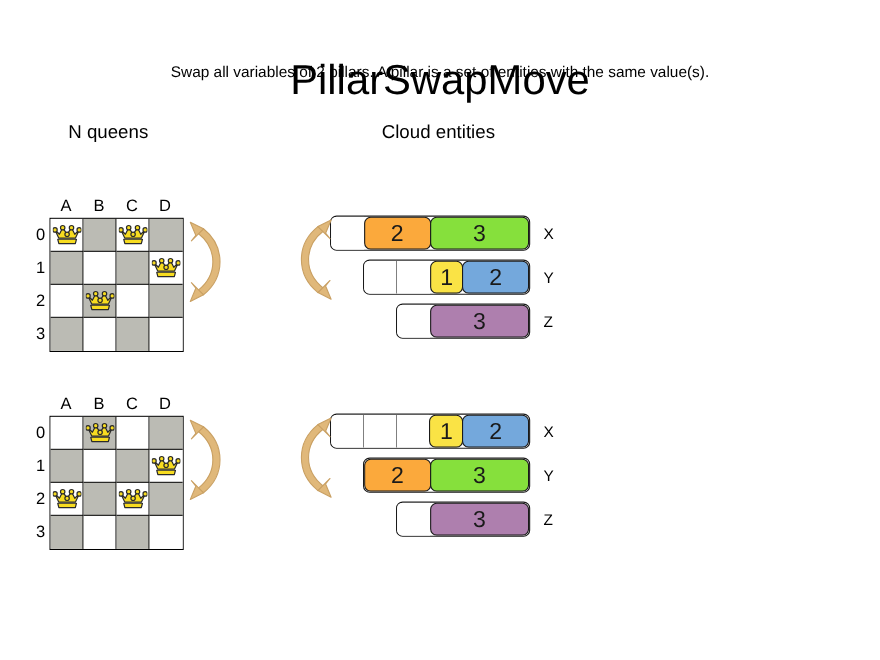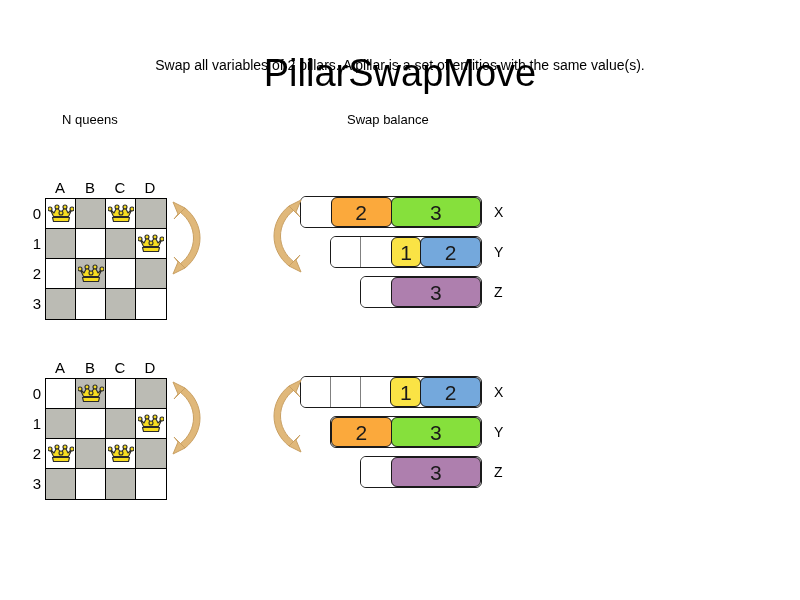--- a/index.html
+++ b/index.html
@@ -32,21 +32,21 @@
     position: absolute;
     left: 0;
     top: 56px;
     width: 800px;
     text-align: center;
     font-size: 14px;
     line-height: 18px;
   }
   .section-title {
     position: absolute;
-    font-size: 13px;
+    font-size: 17px;
     line-height: 18px;
     white-space: nowrap;
   }
   #section-title-nqueens { left: 62px; top: 111px; }
   #section-title-cloud  { left: 347px; top: 111px; }
 
   
   .board-block { position: absolute; }
   #board-block-before { left: 45px; top: 180px; }
   #board-block-after  { left: 45px; top: 360px; }
@@ -156,21 +156,21 @@
     top: 8px;
   }
 </style>
 </head>
 <body>
 
 <h1 id="page-title">PillarSwapMove</h1>
 <div id="page-subtitle">Swap all variables of 2 pillars. A pillar is a set of entities with the same value(s).</div>
 
 <div class="section-title" id="section-title-nqueens">N queens</div>
-<div class="section-title" id="section-title-cloud">Swap balance</div>
+<div class="section-title" id="section-title-cloud">Cloud entities</div>
 
 <div class="board-block" id="board-block-before">
     <div class="col-label" style="left: 0px;">A</div>
     <div class="col-label" style="left: 30px;">B</div>
     <div class="col-label" style="left: 60px;">C</div>
     <div class="col-label" style="left: 90px;">D</div>
     <div class="row-label" style="top: 26px;">0</div>
     <div class="row-label" style="top: 56px;">1</div>
     <div class="row-label" style="top: 86px;">2</div>
     <div class="row-label" style="top: 116px;">3</div>

